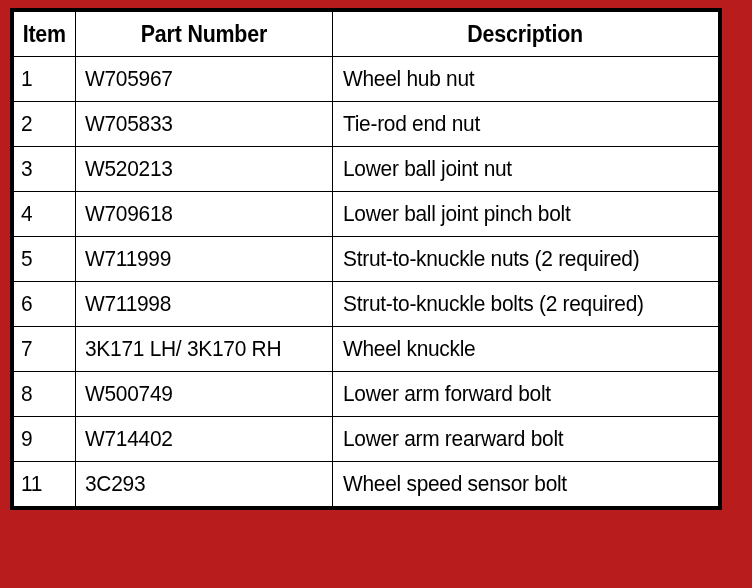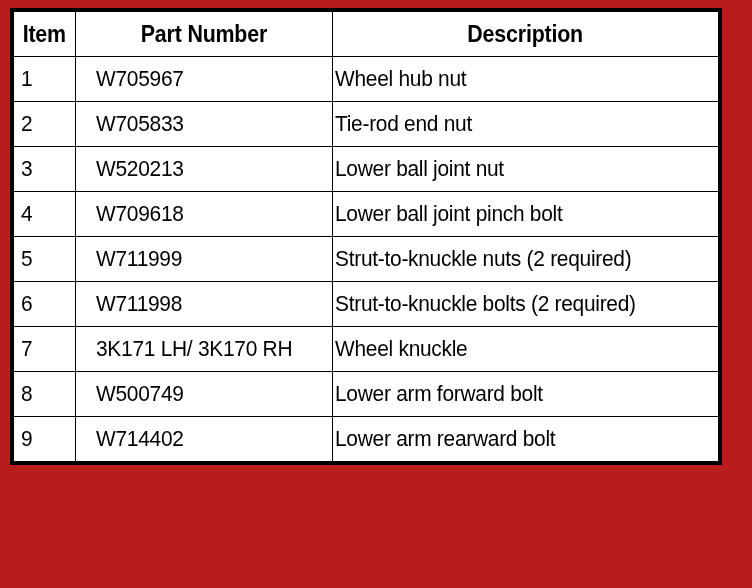--- a/index.html
+++ b/index.html
@@ -57,24 +57,24 @@
     padding: 0 4px;
   }
   .parts-table tbody td {
     font-weight: normal;
     text-align: left;
   }
   .parts-table tbody td.cell-item {
     padding-left: 7px;
   }
   .parts-table tbody td.cell-part {
-    padding-left: 20px;
+    padding-left: 9px;
   }
   .parts-table tbody td.cell-desc {
-    padding-left: 2px;
+    padding-left: 10px;
   }
   
   .narrow {
     display: inline-block;
     transform: scaleX(0.93);
     transform-origin: left center;
   }
   .narrow-c {
     display: inline-block;
     transform: scaleX(0.93);
@@ -136,15 +136,20 @@
       <tr>
         <td class="cell-item"><span class="narrow">8</span></td>
         <td class="cell-part"><span class="narrow">W500749</span></td>
         <td class="cell-desc"><span class="narrow">Lower arm forward bolt</span></td>
       </tr>
       <tr>
         <td class="cell-item"><span class="narrow">9</span></td>
         <td class="cell-part"><span class="narrow">W714402</span></td>
         <td class="cell-desc"><span class="narrow">Lower arm rearward bolt</span></td>
       </tr>
+      <tr>
+        <td class="cell-item"><span class="narrow">11</span></td>
+        <td class="cell-part"><span class="narrow">3C293</span></td>
+        <td class="cell-desc"><span class="narrow">Wheel speed sensor bolt</span></td>
+      </tr>
     </tbody>
   </table>
 </div>
 
 </body></html>

